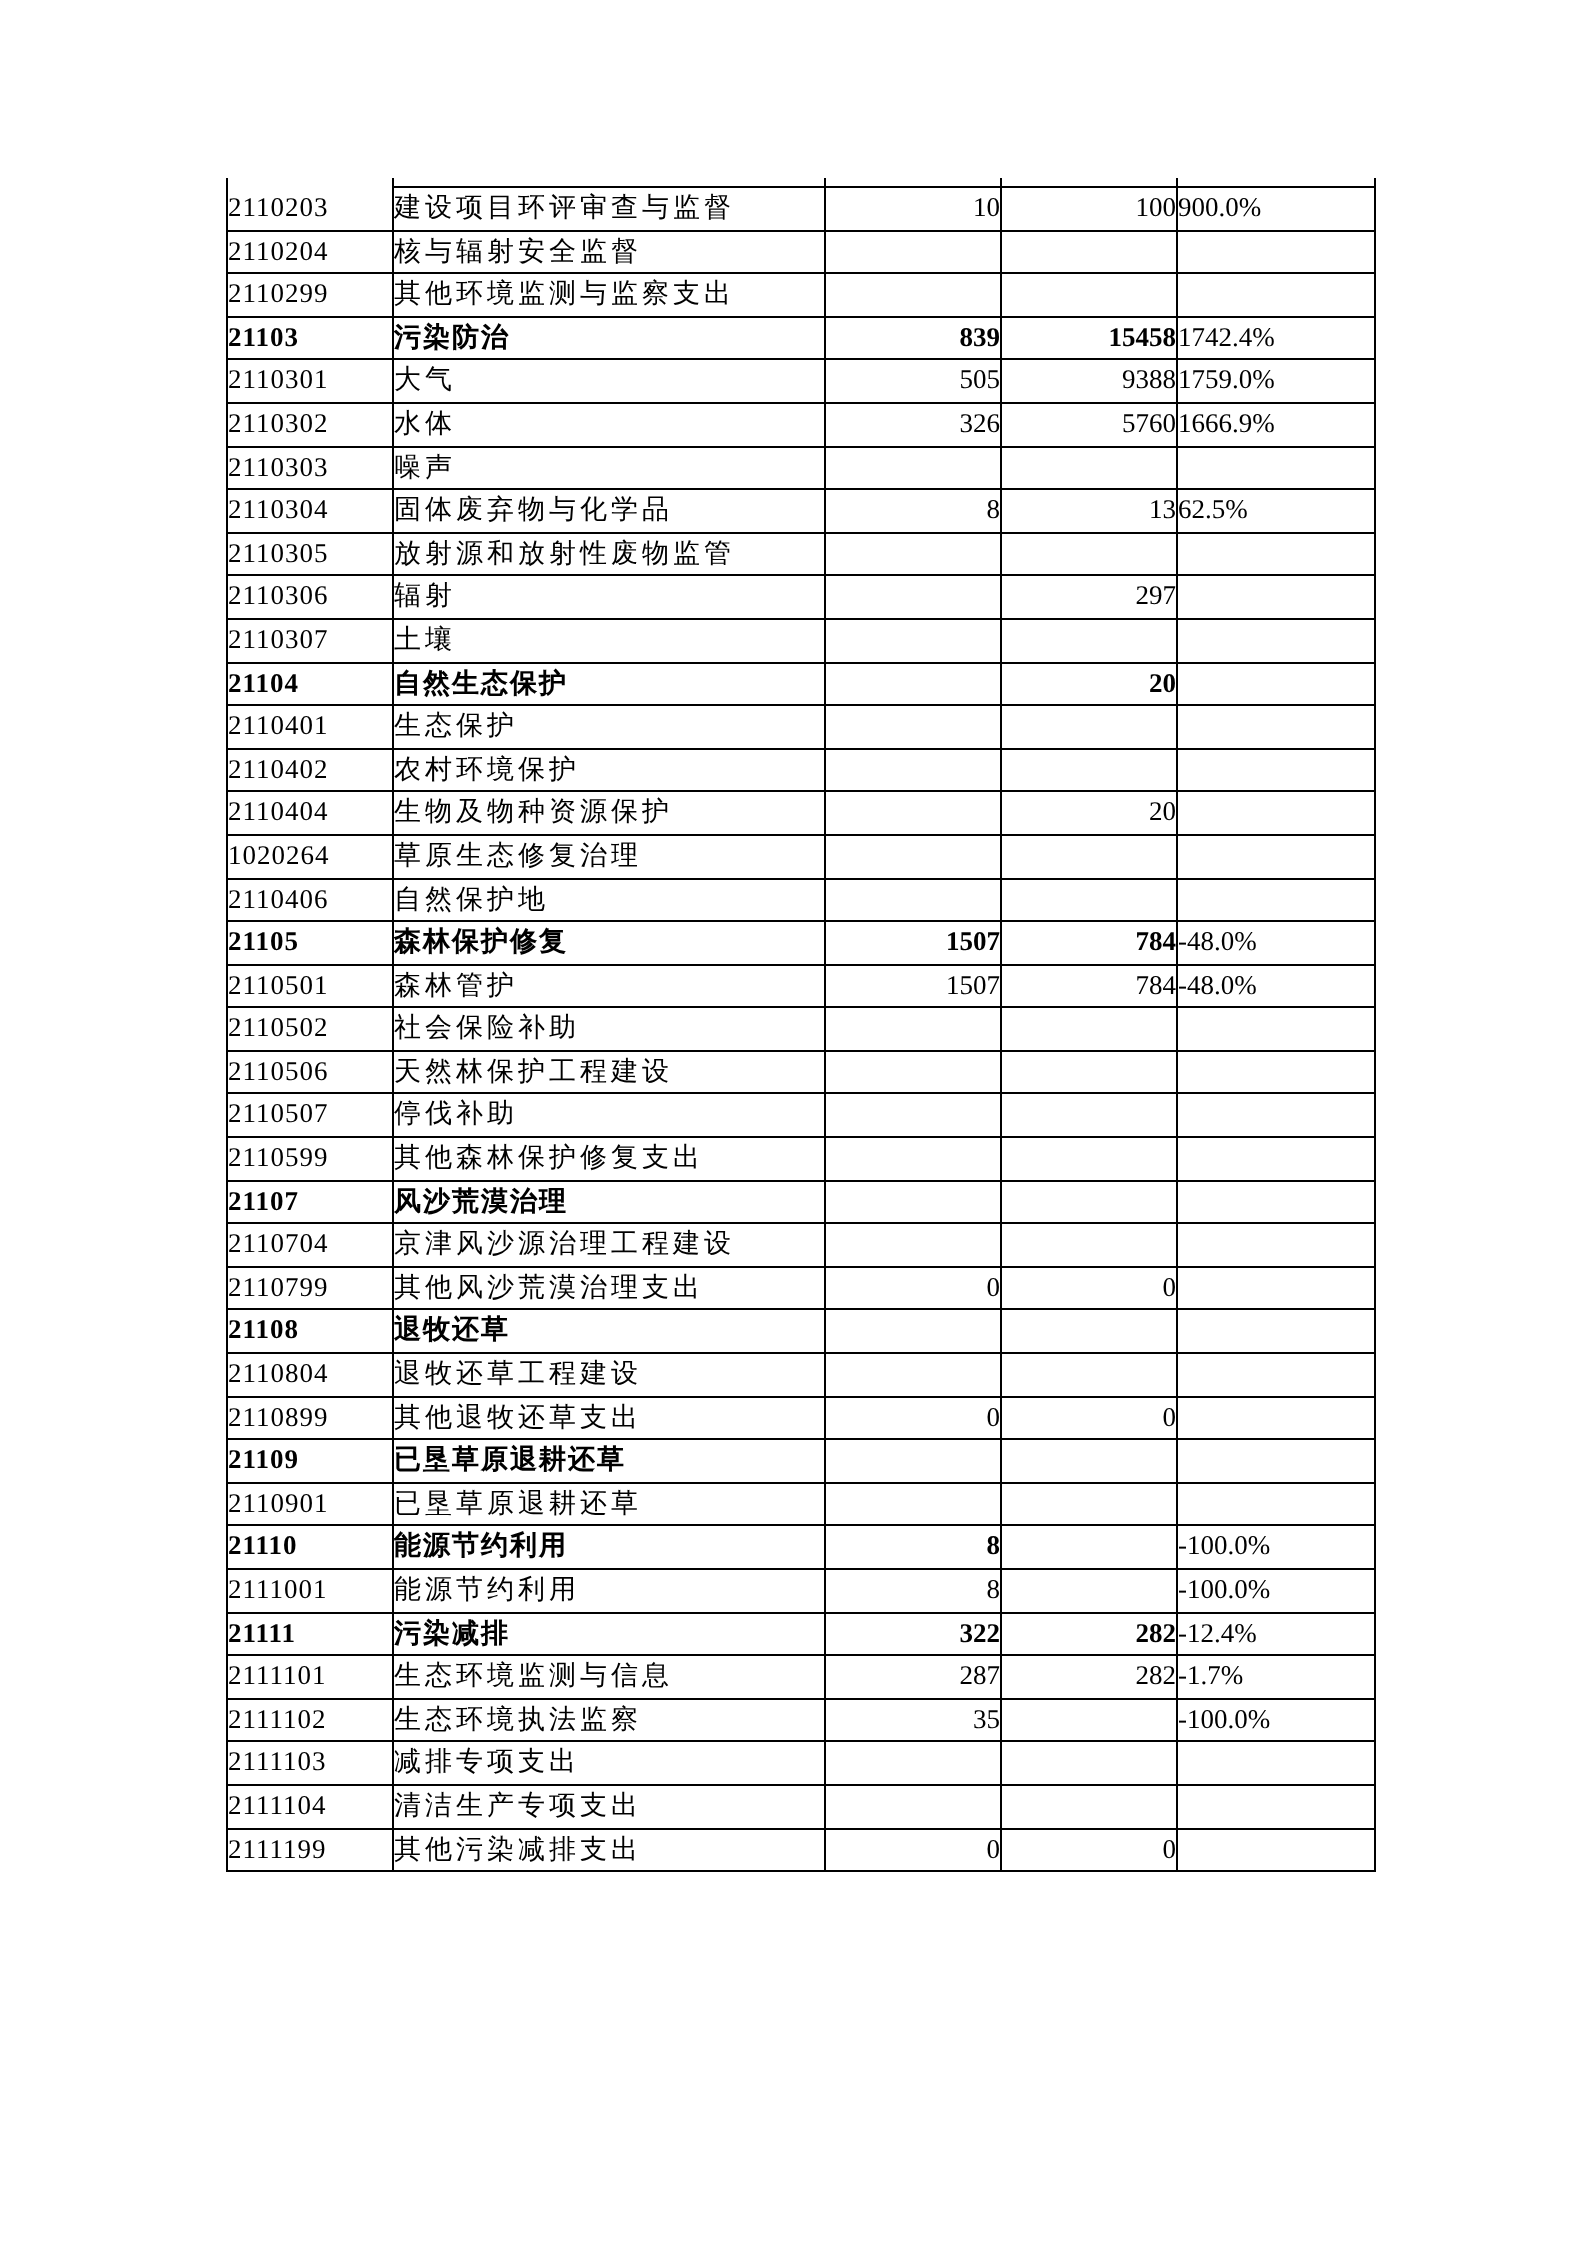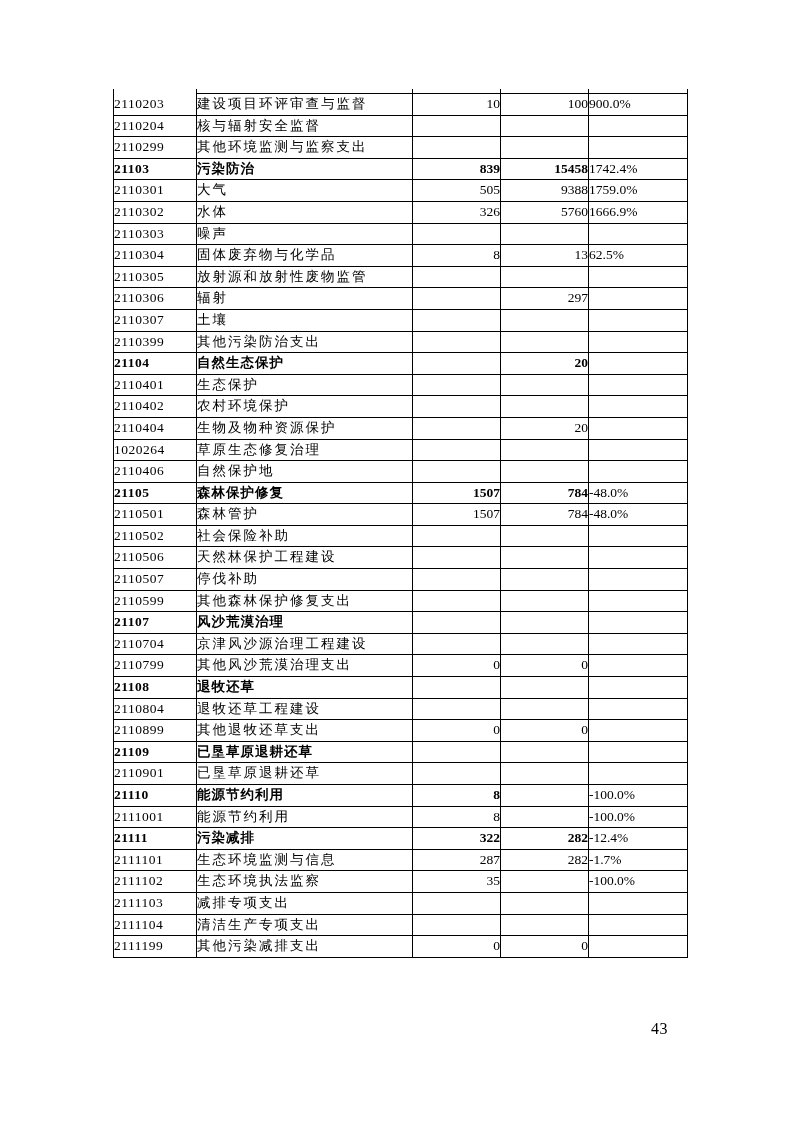--- a/index.html
+++ b/index.html
@@ -3,21 +3,21 @@
 <meta charset="utf-8">
 <style>
   html, body {
     margin: 0;
     padding: 0;
     background: #ffffff;
   }
   .page {
     position: relative;
     width: 793px;
-    height: 1122px;
+    height: 958px;
     background: #ffffff;
     font-family: "Liberation Serif", "DejaVu Serif", serif;
     color: #000000;
     overflow: hidden;
   }
   .table-wrap {
     position: absolute;
     left: 113px;
     top: 89px;
   }
@@ -172,27 +172,20 @@
             <td class="num">297</td>
             <td class="pct"></td>
           </tr>
           <tr>
             <td class="code">2110307</td>
             <td class="name">土壤</td>
             <td class="num"></td>
             <td class="num"></td>
             <td class="pct"></td>
           </tr>
-          <tr>
-            <td class="code">2110399</td>
-            <td class="name">其他污染防治支出</td>
-            <td class="num"></td>
-            <td class="num"></td>
-            <td class="pct"></td>
-          </tr>
           <tr class="bold">
             <td class="code">21104</td>
             <td class="name">自然生态保护</td>
             <td class="num"></td>
             <td class="num">20</td>
             <td class="pct"></td>
           </tr>
           <tr>
             <td class="code">2110401</td>
             <td class="name">生态保护</td>

